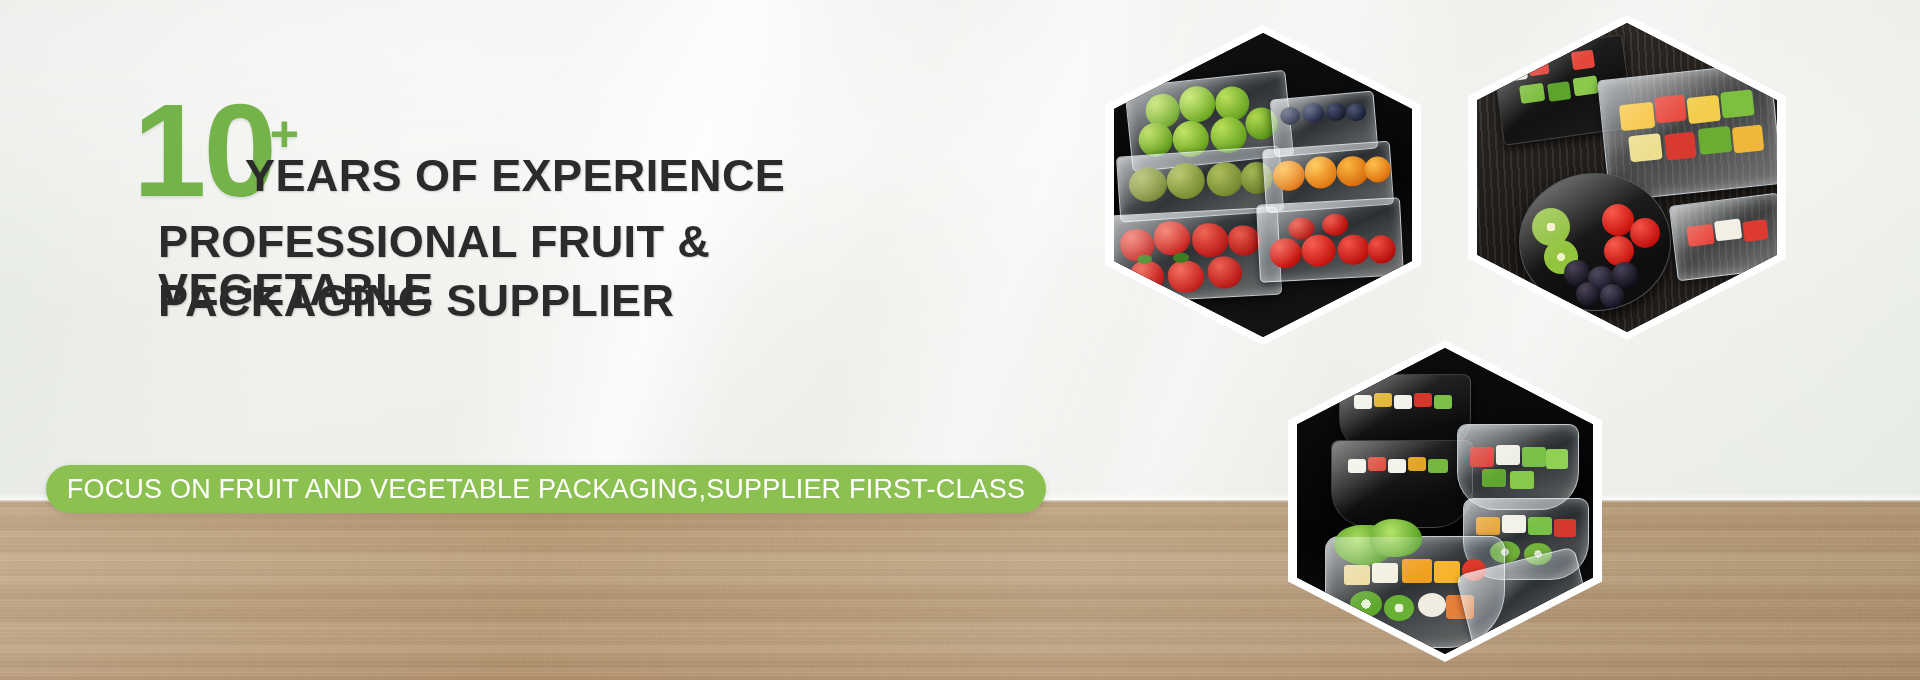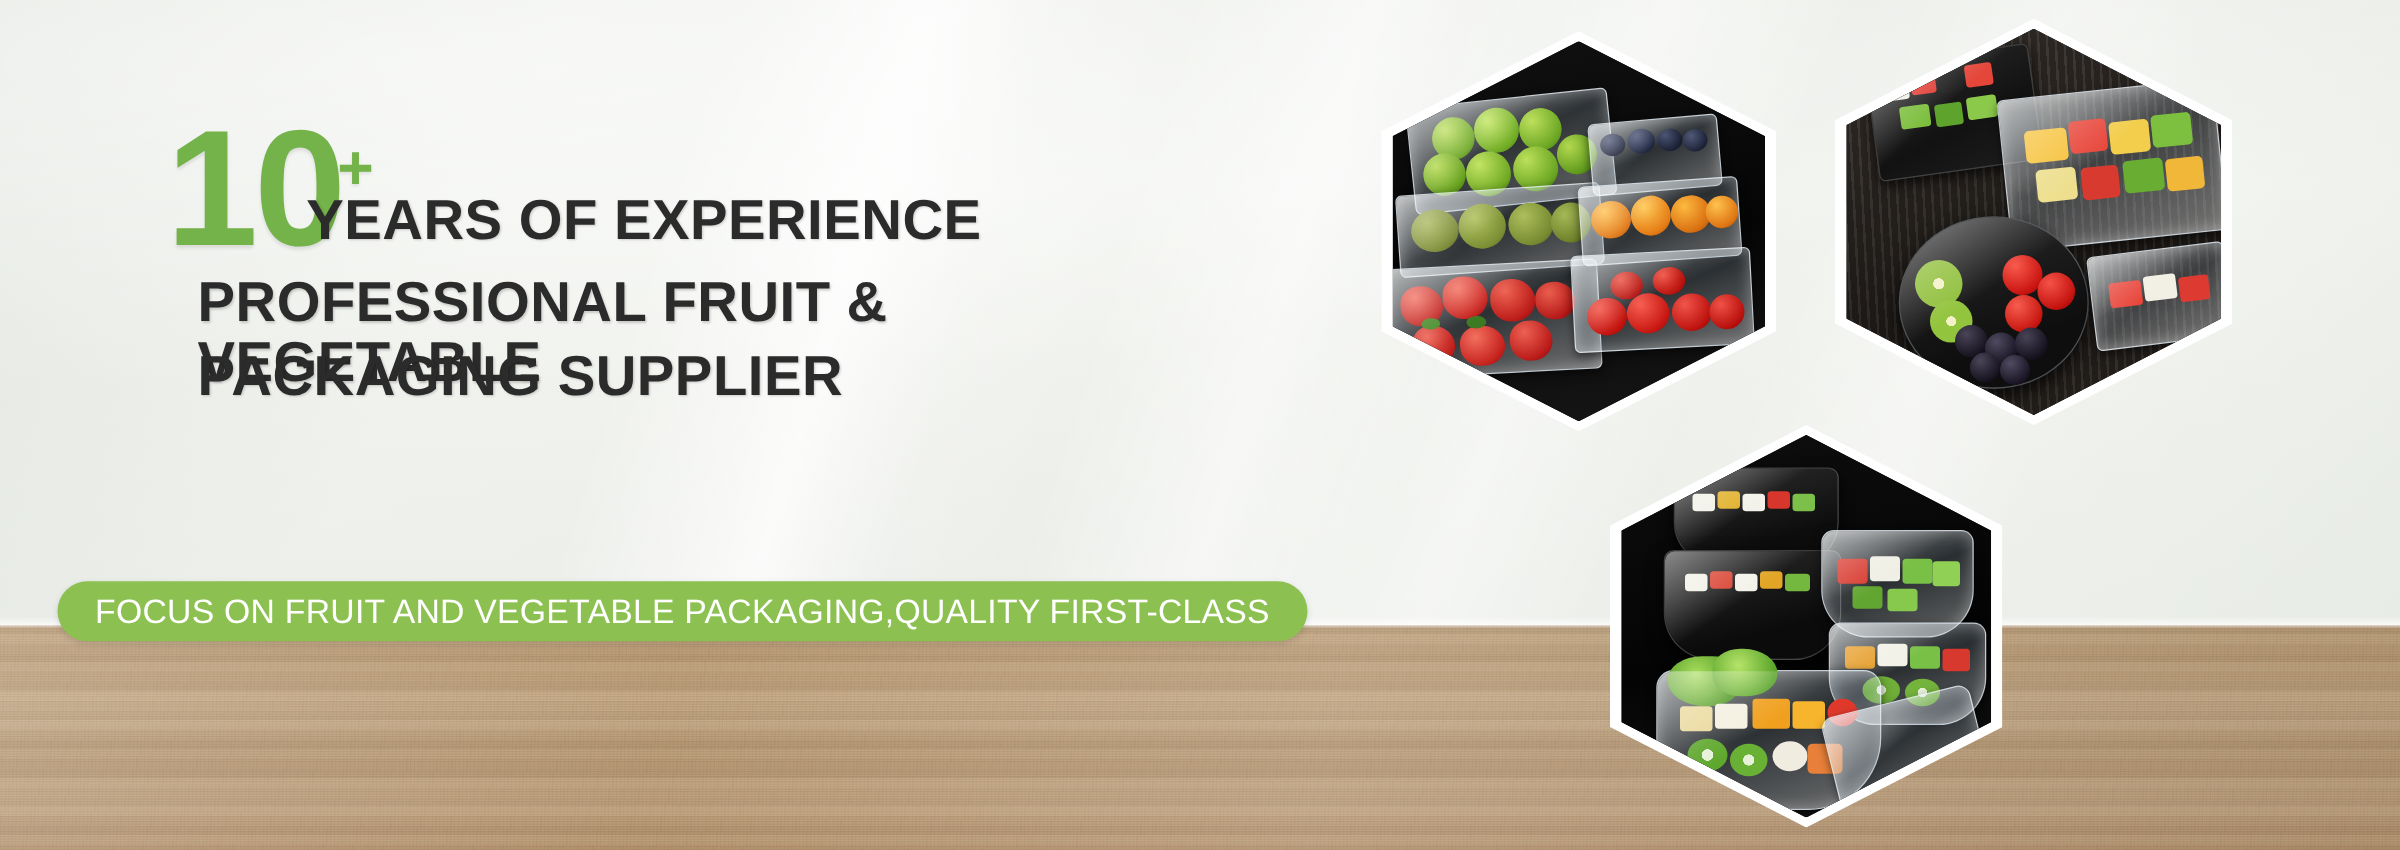--- a/index.html
+++ b/index.html
@@ -191,21 +191,21 @@
     <div class="big-number"><span>10</span><span class="plus">+</span></div>
 
     <div class="line-experience">YEARS OF EXPERIENCE</div>
 
     <div class="line2">PROFESSIONAL FRUIT &amp; VEGETABLE</div>
 
     <div class="line3">PACKAGING SUPPLIER</div>
   </div>
 
   <div class="pill">
-    <span class="pill-text">FOCUS ON FRUIT AND VEGETABLE PACKAGING,QUALITY FIRST-CLASS</span>
+    <span class="pill-text">FOCUS ON FRUIT AND VEGETABLE PACKAGING,SUPPLIER FIRST-CLASS</span>
   </div>
 
   <div class="hex" style="left:1105px;top:25px;width:316px;height:320px;">
     <div class="hex-inner">
       <div class="scene" style="background:linear-gradient(170deg,#111,#050505 55%,#181818);"></div>
 
       <div class="pk tray-clear" style="left:14px;top:45px;width:160px;height:84px;transform:rotate(-6deg);">
         <div class="ball" style="left:18px;top:10px;width:34px;height:34px;background:radial-gradient(circle at 32% 28%,#bfe05e,#6aa622 70%,#3f6a12);"></div>
         <div class="ball" style="left:52px;top:6px;width:36px;height:36px;background:radial-gradient(circle at 32% 28%,#c6e86a,#72ad26 70%,#44711a);"></div>
         <div class="ball" style="left:88px;top:10px;width:34px;height:34px;background:radial-gradient(circle at 32% 28%,#bde05c,#6ca724 70%,#3f6a12);"></div>

